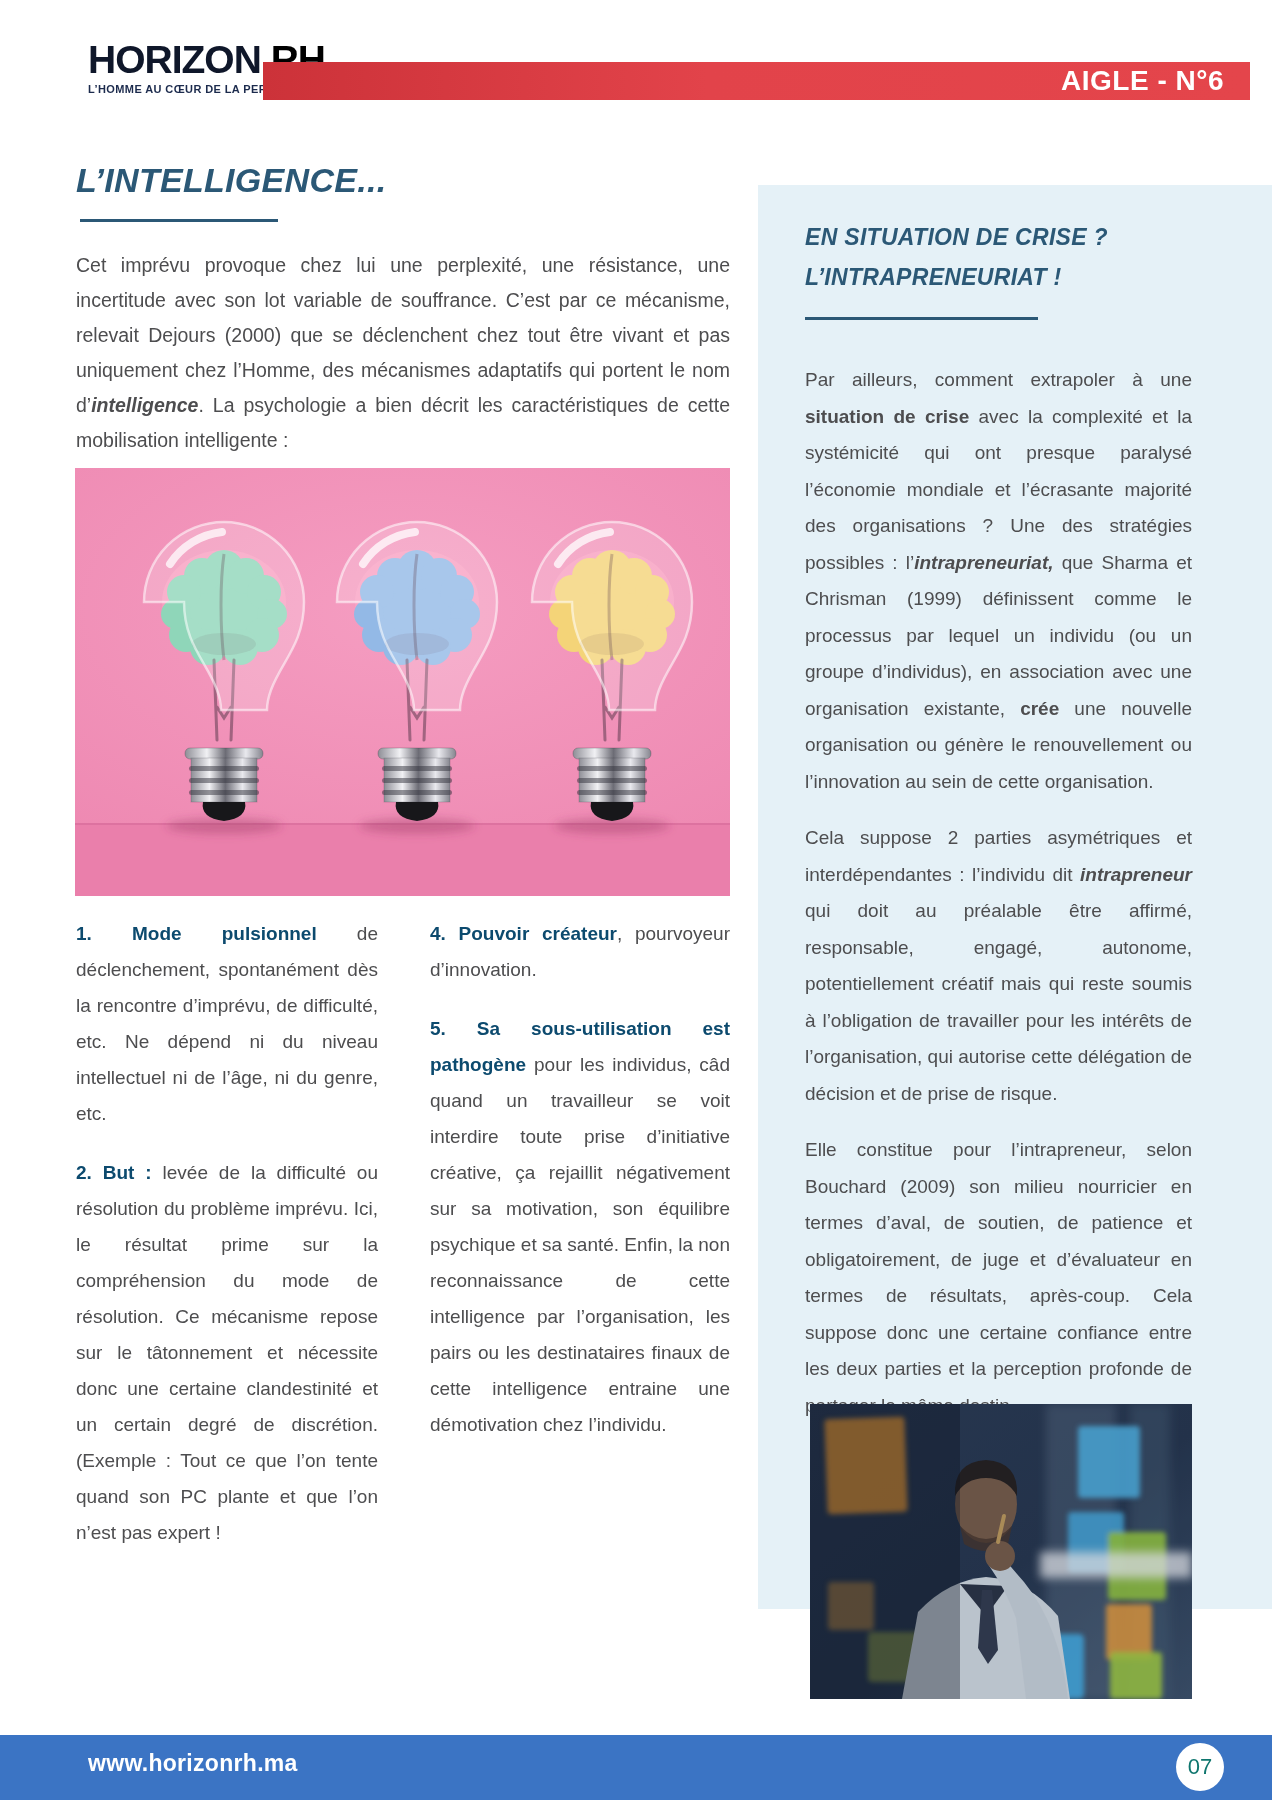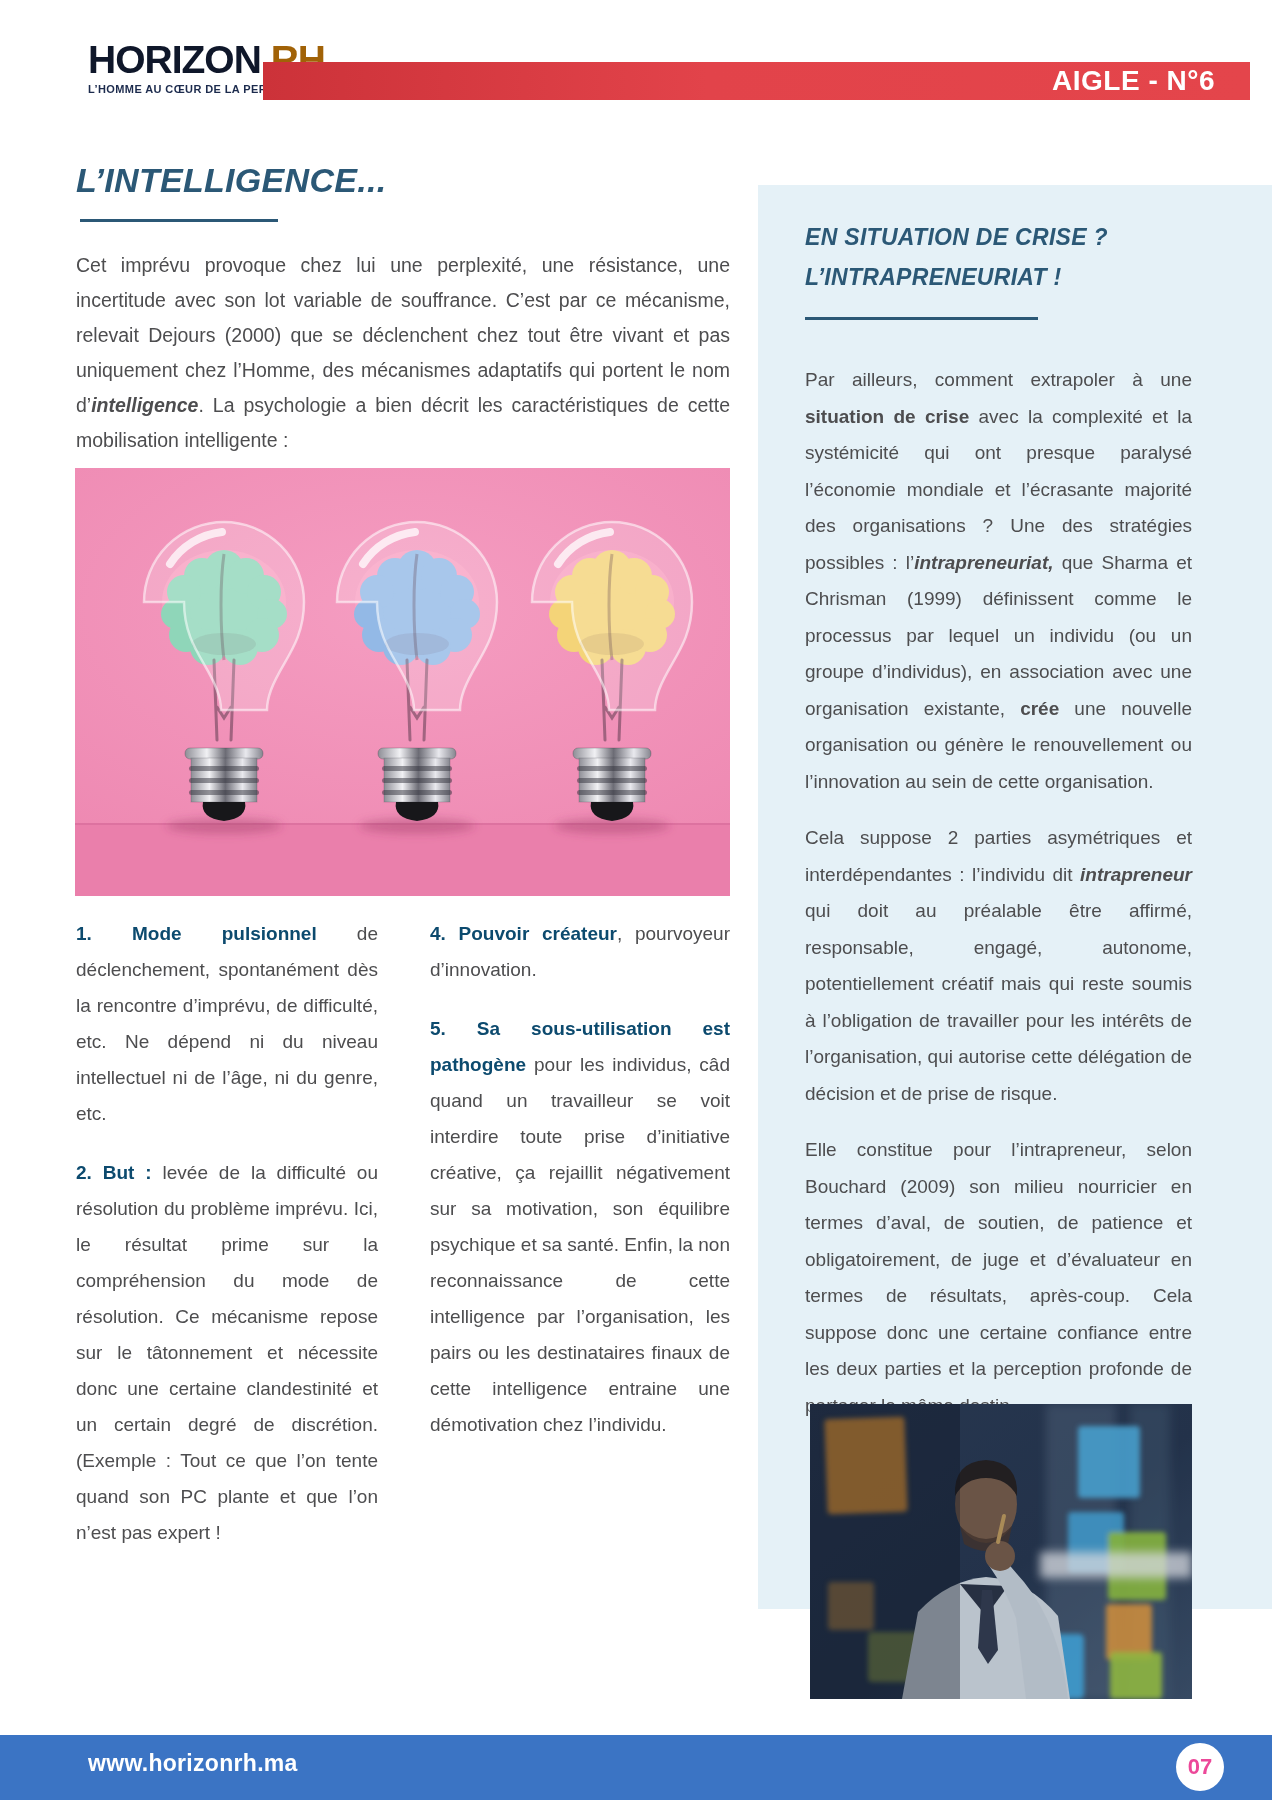--- a/index.html
+++ b/index.html
@@ -3,25 +3,25 @@
 <meta charset="utf-8">
 <style>
   html,body{margin:0;padding:0;background:#ffffff;}
   body{font-family:"Liberation Sans","DejaVu Sans",sans-serif;color:#4d4d4f;}
   .page{position:relative;width:1272px;height:1800px;background:#ffffff;overflow:hidden;margin:0 auto;}
 
   
   .logo{position:absolute;left:88px;top:40px;line-height:1;}
   .logo .brand{font-size:39px;font-weight:bold;letter-spacing:-1px;}
   .logo .brand .red{color:#0f172a;}
-  .logo .brand .blue{color:#a16207;text-decoration:underline;}
+  .logo .brand .blue{color:#000000;text-decoration:underline;}
   .logo .tagline{font-size:11px;font-weight:bold;color:#1c2b4d;letter-spacing:.4px;margin-top:5px;}
   .banner{position:absolute;left:263px;top:62px;width:987px;height:38px;
           background:linear-gradient(90deg,#cc3239 0%,#e2434a 45%,#e4454b 100%);
-          display:flex;align-items:center;justify-content:flex-end;padding-right:35px;box-sizing:border-box;}
+          display:flex;align-items:center;justify-content:flex-end;padding-right:26px;box-sizing:border-box;}
   .banner .issue{color:#ffffff;font-size:28px;font-weight:bold;letter-spacing:.5px;}
 
   
   .main-title{position:absolute;left:76px;top:155px;font-size:34px;font-weight:bold;font-style:italic;color:#2b5876;letter-spacing:.3px;margin-top:6px;}
   .title-rule{position:absolute;left:80px;top:219px;width:198px;height:3px;background:#2b5876;}
   .intro{position:absolute;left:76px;top:228px;width:654px;font-size:19.5px;line-height:35px;text-align:justify;}
   .intro .em{font-weight:bold;font-style:italic;}
 
   .bulbs{position:absolute;left:75px;top:468px;width:655px;height:428px;}
 
@@ -40,21 +40,21 @@
   .sb-body p{margin:0 0 20px 0;}
   .b{font-weight:bold;}
   .bi{font-weight:bold;font-style:italic;}
   .photo{position:absolute;left:52px;top:1219px;width:382px;height:295px;}
 
   
   .footer{position:absolute;left:0;top:1735px;width:1272px;height:65px;background:#3b74c4;}
   .footer .url{position:absolute;left:88px;top:0;height:57px;display:flex;align-items:center;
                color:#ffffff;font-size:23px;font-weight:bold;text-decoration:none;letter-spacing:.3px;}
   .page-badge{position:absolute;left:1176px;top:1743px;width:48px;height:48px;border-radius:50%;
-              background:#ffffff;color:#ec4899;font-size:22px;font-weight:bold;
+              background:#ffffff;color:#0f766e;font-size:22px;font-weight:normal;
               display:flex;align-items:center;justify-content:center;}
 </style>
 </head>
 <body>
 
 <div class="page">
 
   <div class="logo">
     <div class="brand"><span class="red">HORIZON</span> <span class="blue">RH</span></div>
     <div class="tagline">L’HOMME AU CŒUR DE LA PERFORMANCE</div>

